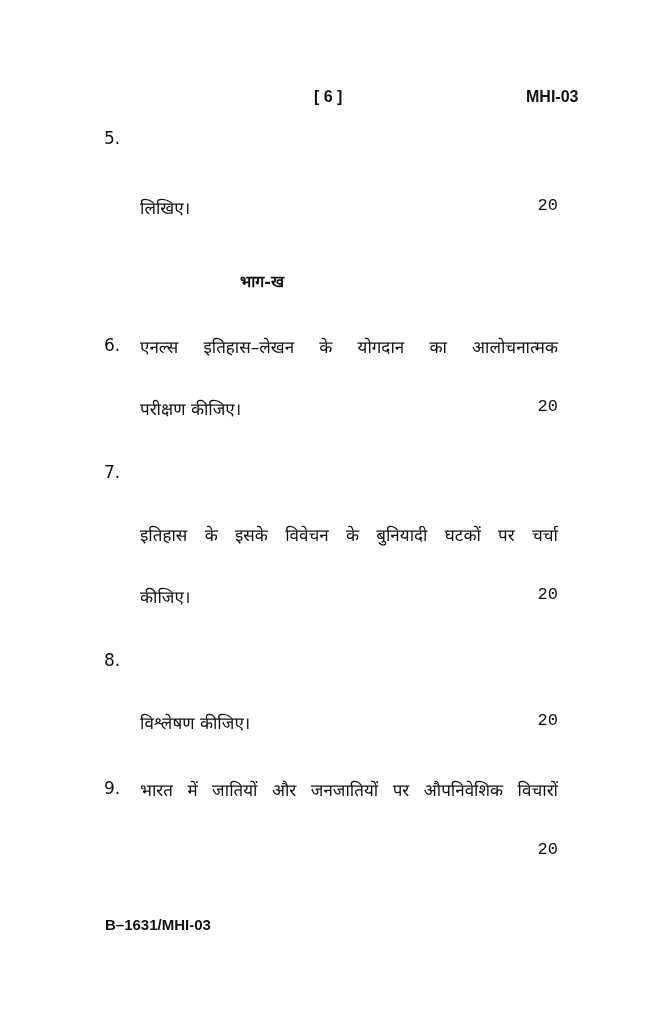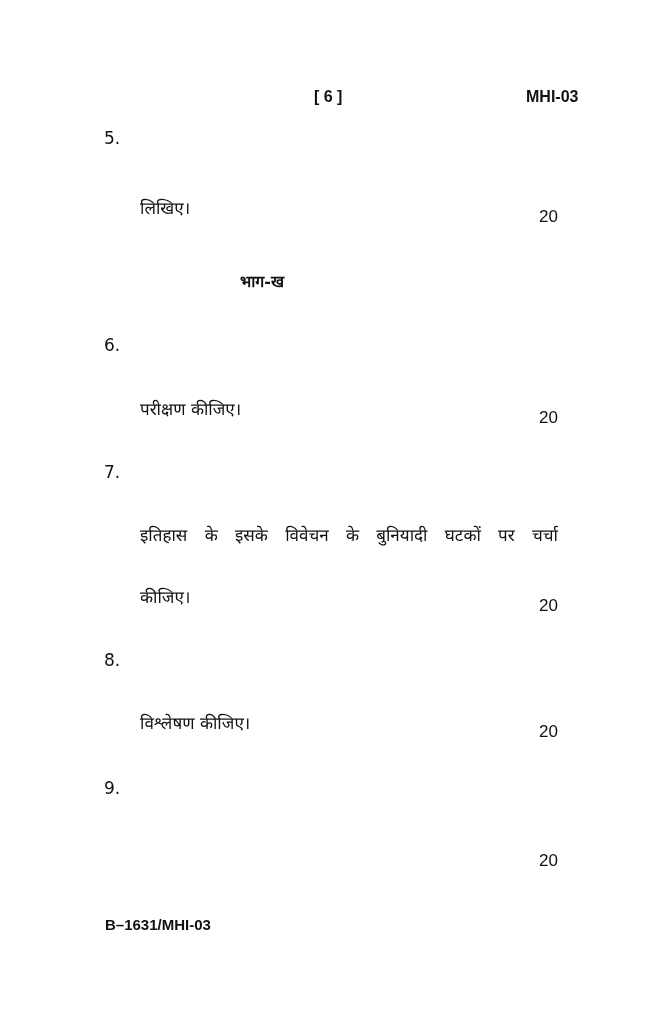--- a/index.html
+++ b/index.html
@@ -4,21 +4,21 @@
 <style>
   html, body { margin: 0; padding: 0; background: #ffffff; }
   body { width: 663px; height: 1024px; position: relative; overflow: hidden; color: #111; }
   .hdr { position: absolute; top: 88px; font-family: "Liberation Sans", sans-serif; font-weight: bold; font-size: 16px; }
   .page-num { left: 314px; }
   .code-top { left: 502px; margin-left: 24px; }
   .line { position: absolute; left: 0; width: 663px; height: 30px; font-family: "DejaVu Sans", sans-serif; font-size: 17px; }
   .qnum { position: absolute; left: 104px; top: 0; }
   .txt { position: absolute; left: 140px; top: 0; width: 418px; text-align: justify; text-align-last: justify; white-space: nowrap; }
   .txt.last { text-align-last: left; width: auto; }
-  .marks { position: absolute; right: 105px; top: 11px; font-family: Liberation Sans, sans-serif; }
+  .marks { position: absolute; right: 105px; top: 0; font-family: Liberation Mono, monospace; }
   .section { position: absolute; top: 270px; left: 0; width: 524px; text-align: center; font-family: "DejaVu Sans", sans-serif; font-weight: bold; font-size: 16px; }
   .footer { position: absolute; left: 105px; top: 916px; font-family: "Liberation Sans", sans-serif; font-weight: bold; font-size: 15px; }
 </style>
 </head>
 <body>
 
 <div class="hdr page-num">[ 6 ]</div>
 <div class="hdr code-top">MHI-03</div>
 
 <div class="line" style="top:128px">
@@ -26,20 +26,21 @@
 </div>
 <div class="line" style="top:196px">
   <span class="txt last">लिखिए।</span>
   <span class="marks">20</span>
 </div>
 
 <div class="section">भाग-ख</div>
 
 <div class="line" style="top:335px">
   <span class="qnum">6.</span>
+  <span class="txt">एनल्स इतिहास–लेखन के योगदान का आलोचनात्मक</span>
 </div>
 <div class="line" style="top:397px">
   <span class="txt last">परीक्षण कीजिए।</span>
   <span class="marks">20</span>
 </div>
 
 <div class="line" style="top:462px">
   <span class="qnum">7.</span>
 </div>
 <div class="line" style="top:523px">
@@ -53,18 +54,19 @@
 <div class="line" style="top:650px">
   <span class="qnum">8.</span>
 </div>
 <div class="line" style="top:711px">
   <span class="txt last">विश्लेषण कीजिए।</span>
   <span class="marks">20</span>
 </div>
 
 <div class="line" style="top:778px">
   <span class="qnum">9.</span>
+  <span class="txt">भारत में जातियों और जनजातियों पर औपनिवेशिक विचारों</span>
 </div>
 <div class="line" style="top:840px">
   <span class="marks">20</span>
 </div>
 
 <div class="footer">B–1631/MHI-03</div>
 
 </body></html>

